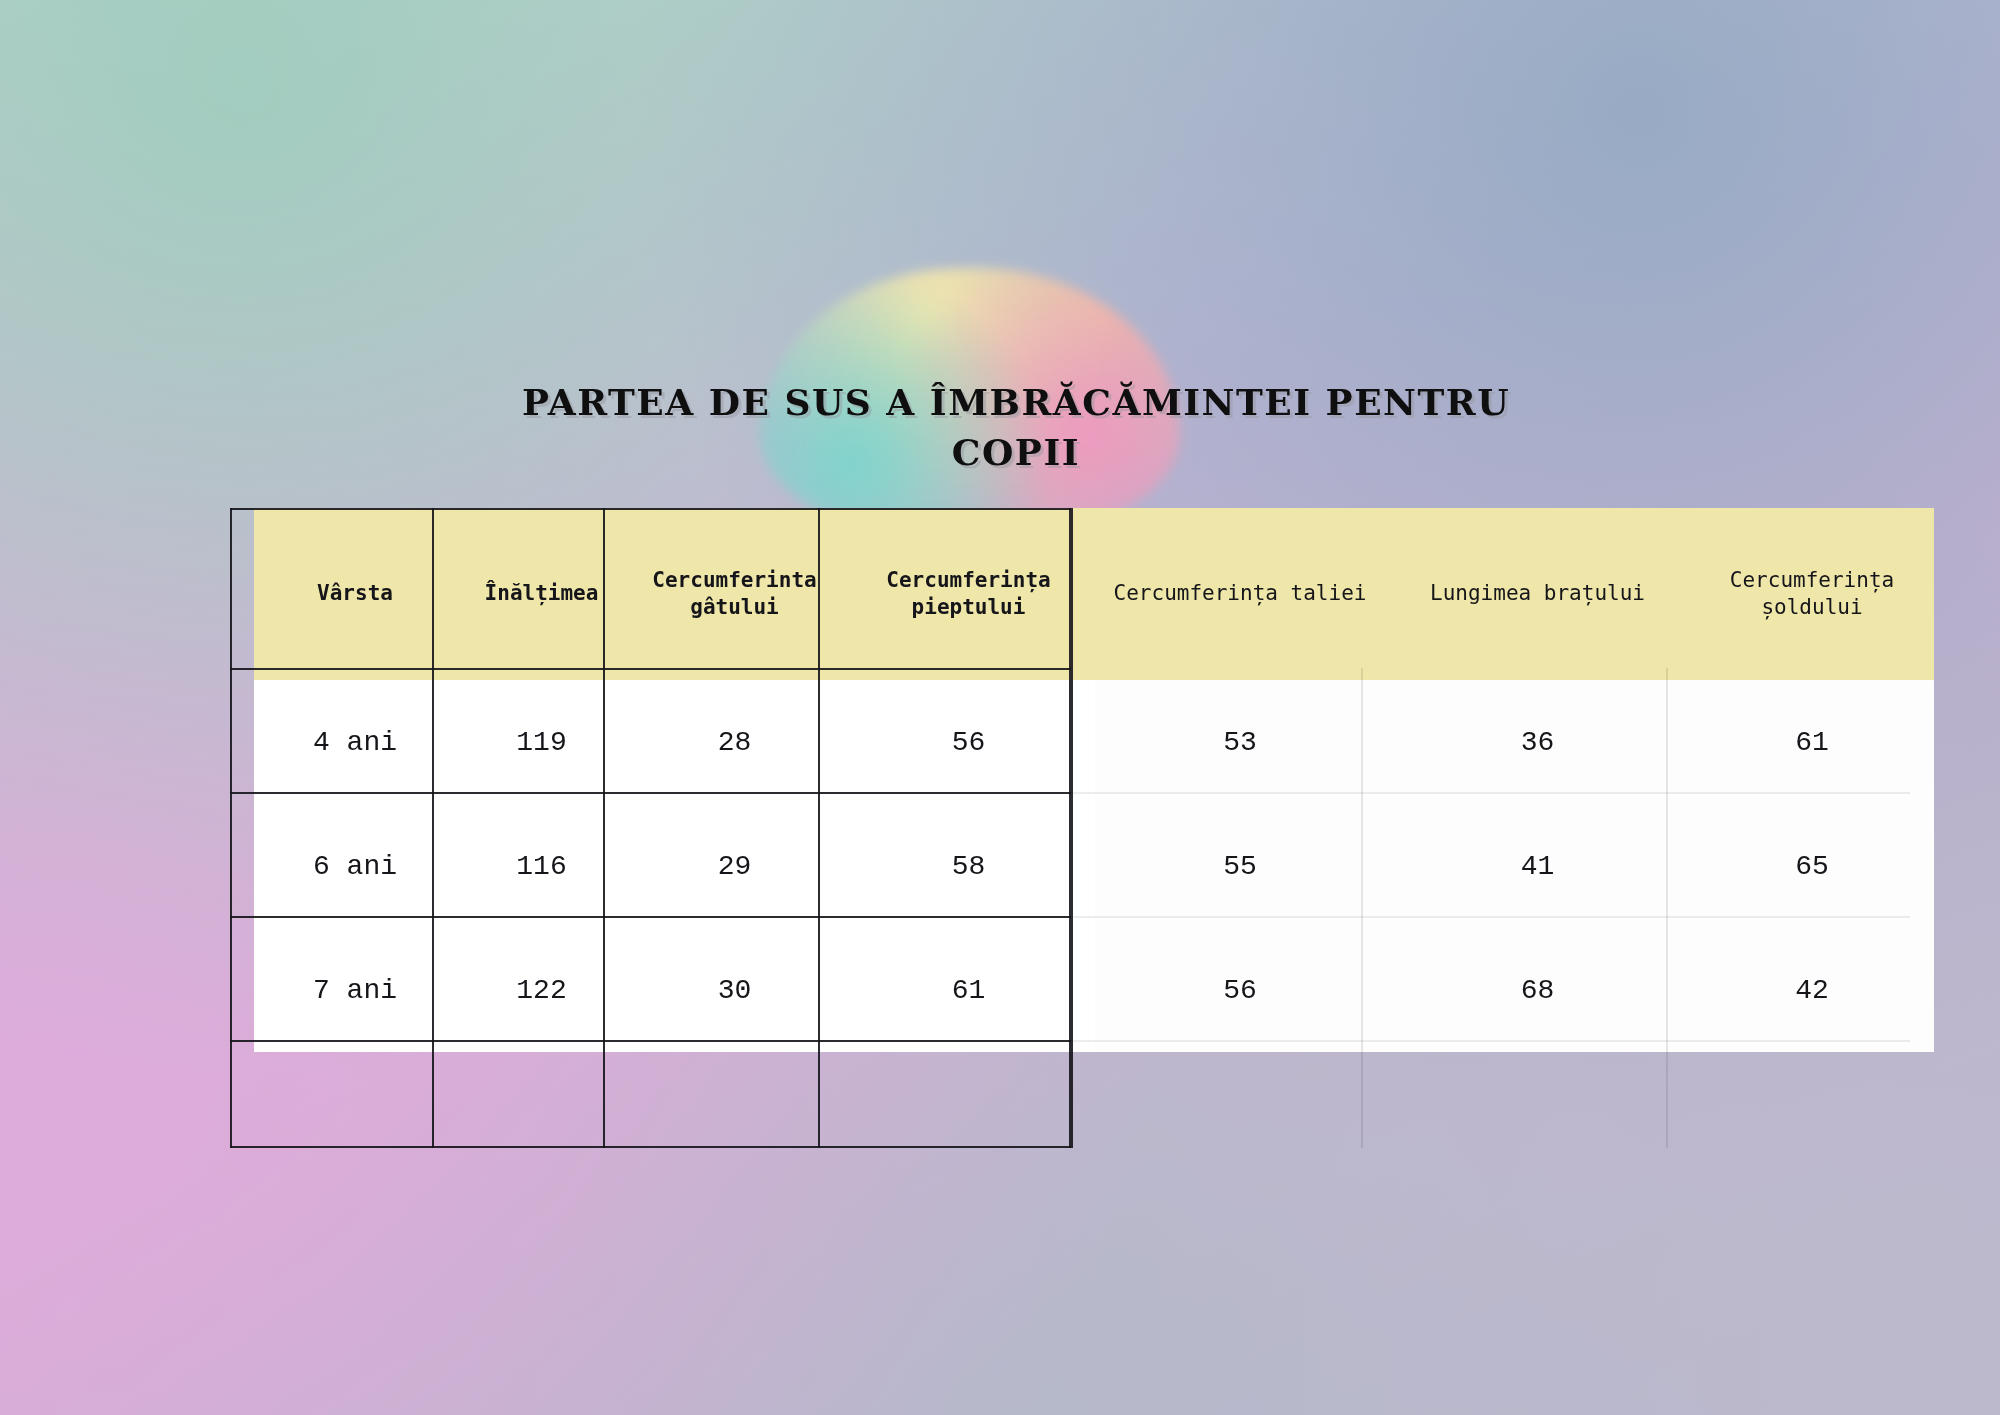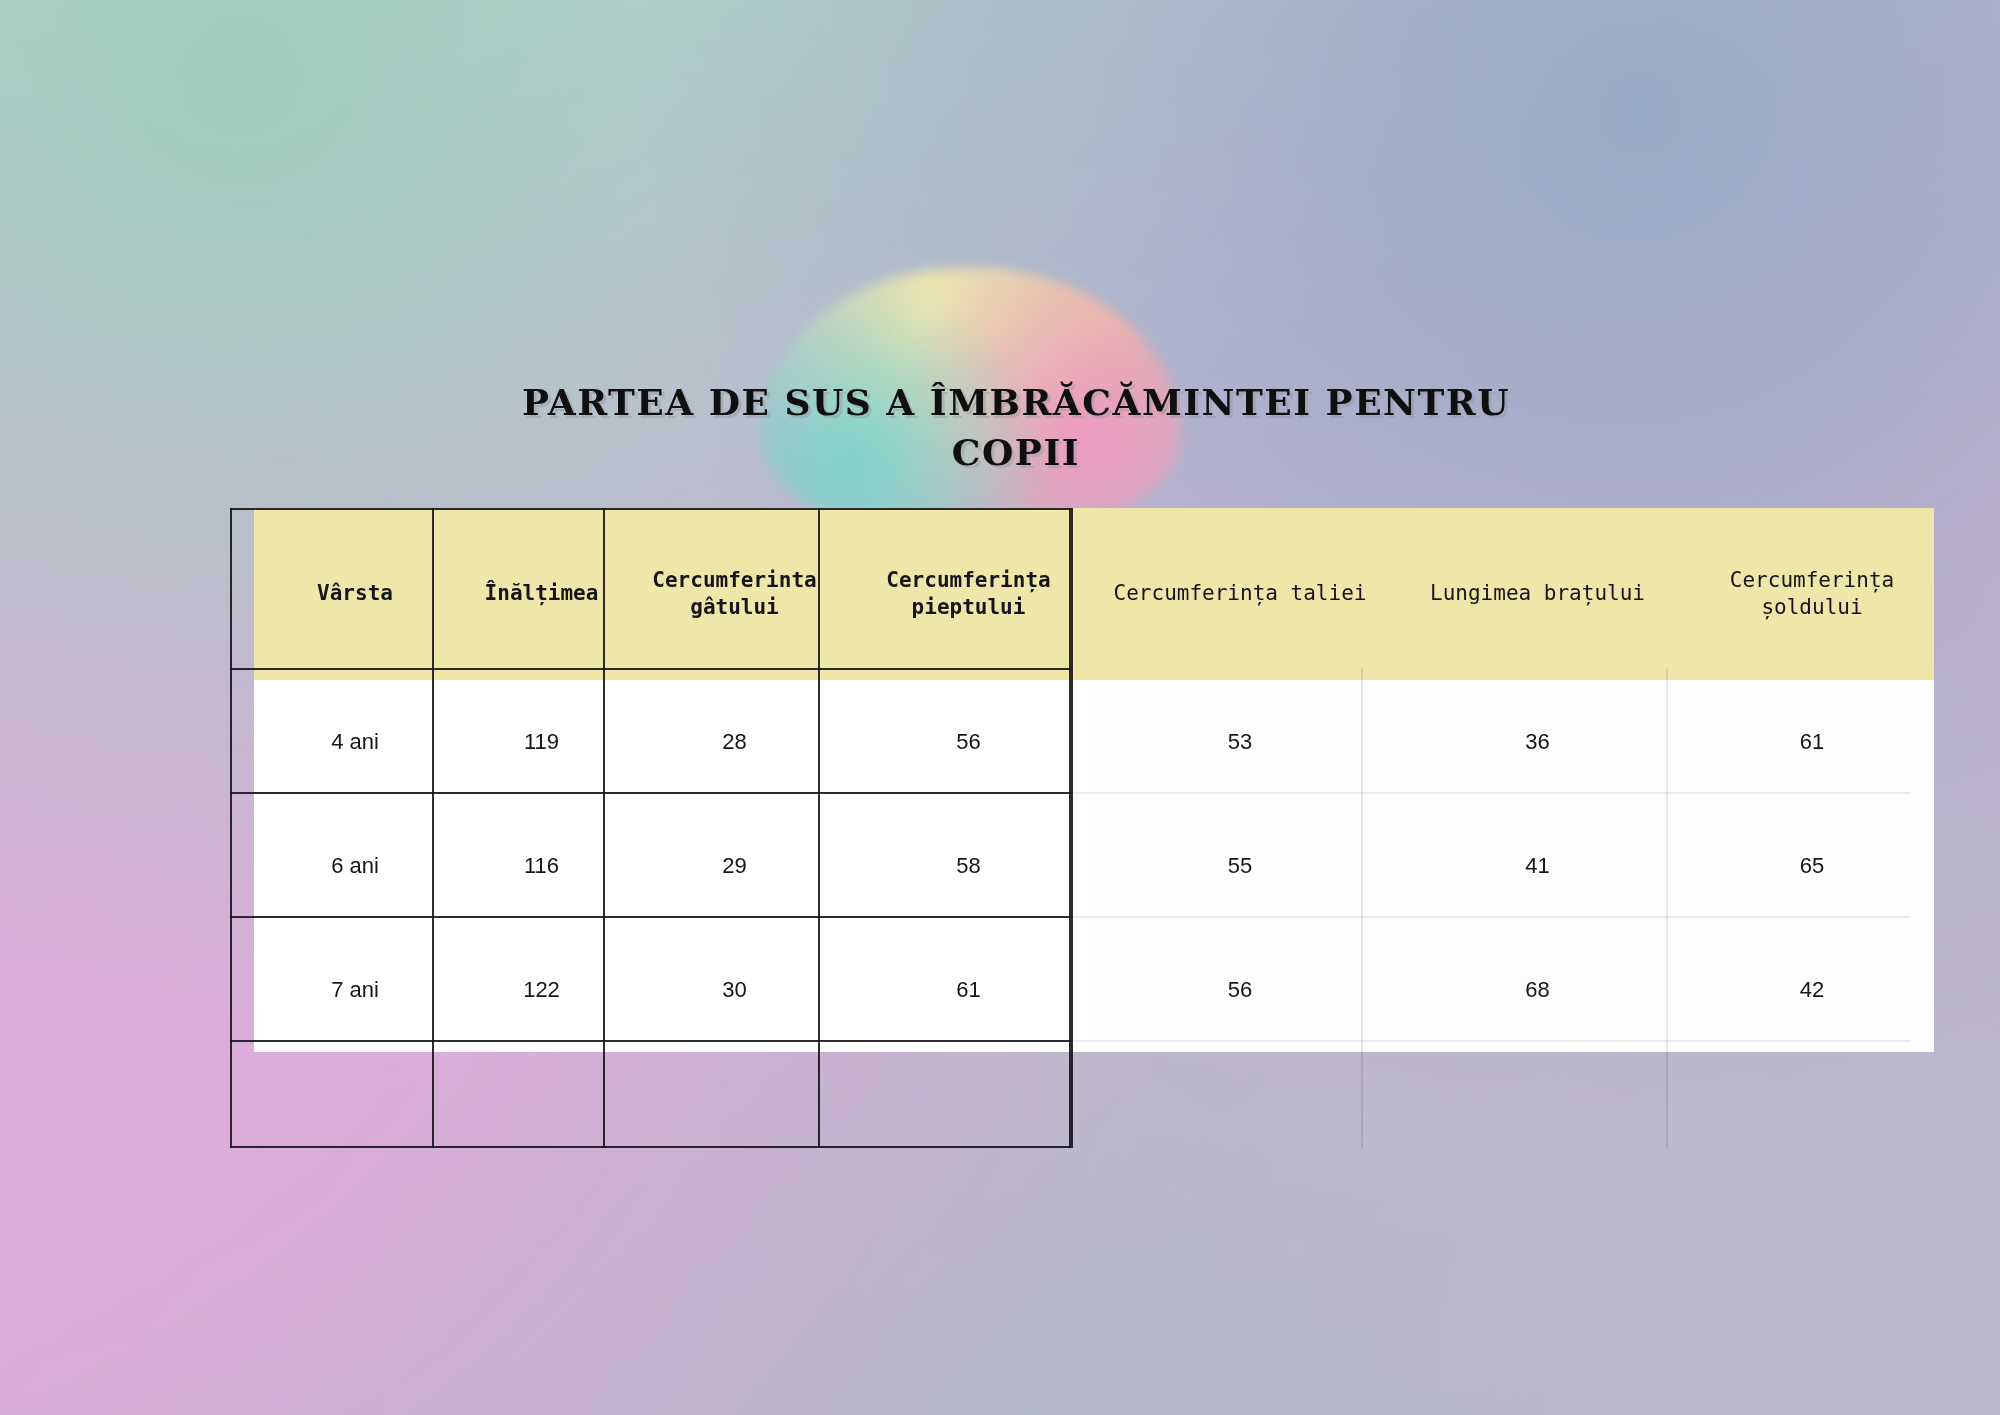--- a/index.html
+++ b/index.html
@@ -90,22 +90,22 @@
     text-align: center;
     border: none;
   }
   table.size-table thead th.soft {
     font-weight: normal;
     font-size: 21px;
   }
   table.size-table tbody td {
     background: #ffffff;
     height: 124px;
-    font-family: Liberation Sans, sans-serif;
-    font-size: 22px;
+    font-family: Liberation Mono, monospace;
+    font-size: 28px;
     color: #15151a;
     text-align: center;
     vertical-align: middle;
     border: none;
     padding: 0 6px;
   }
   table.size-table tbody td.soft {
     background: #fdfdfd;
   }
   

